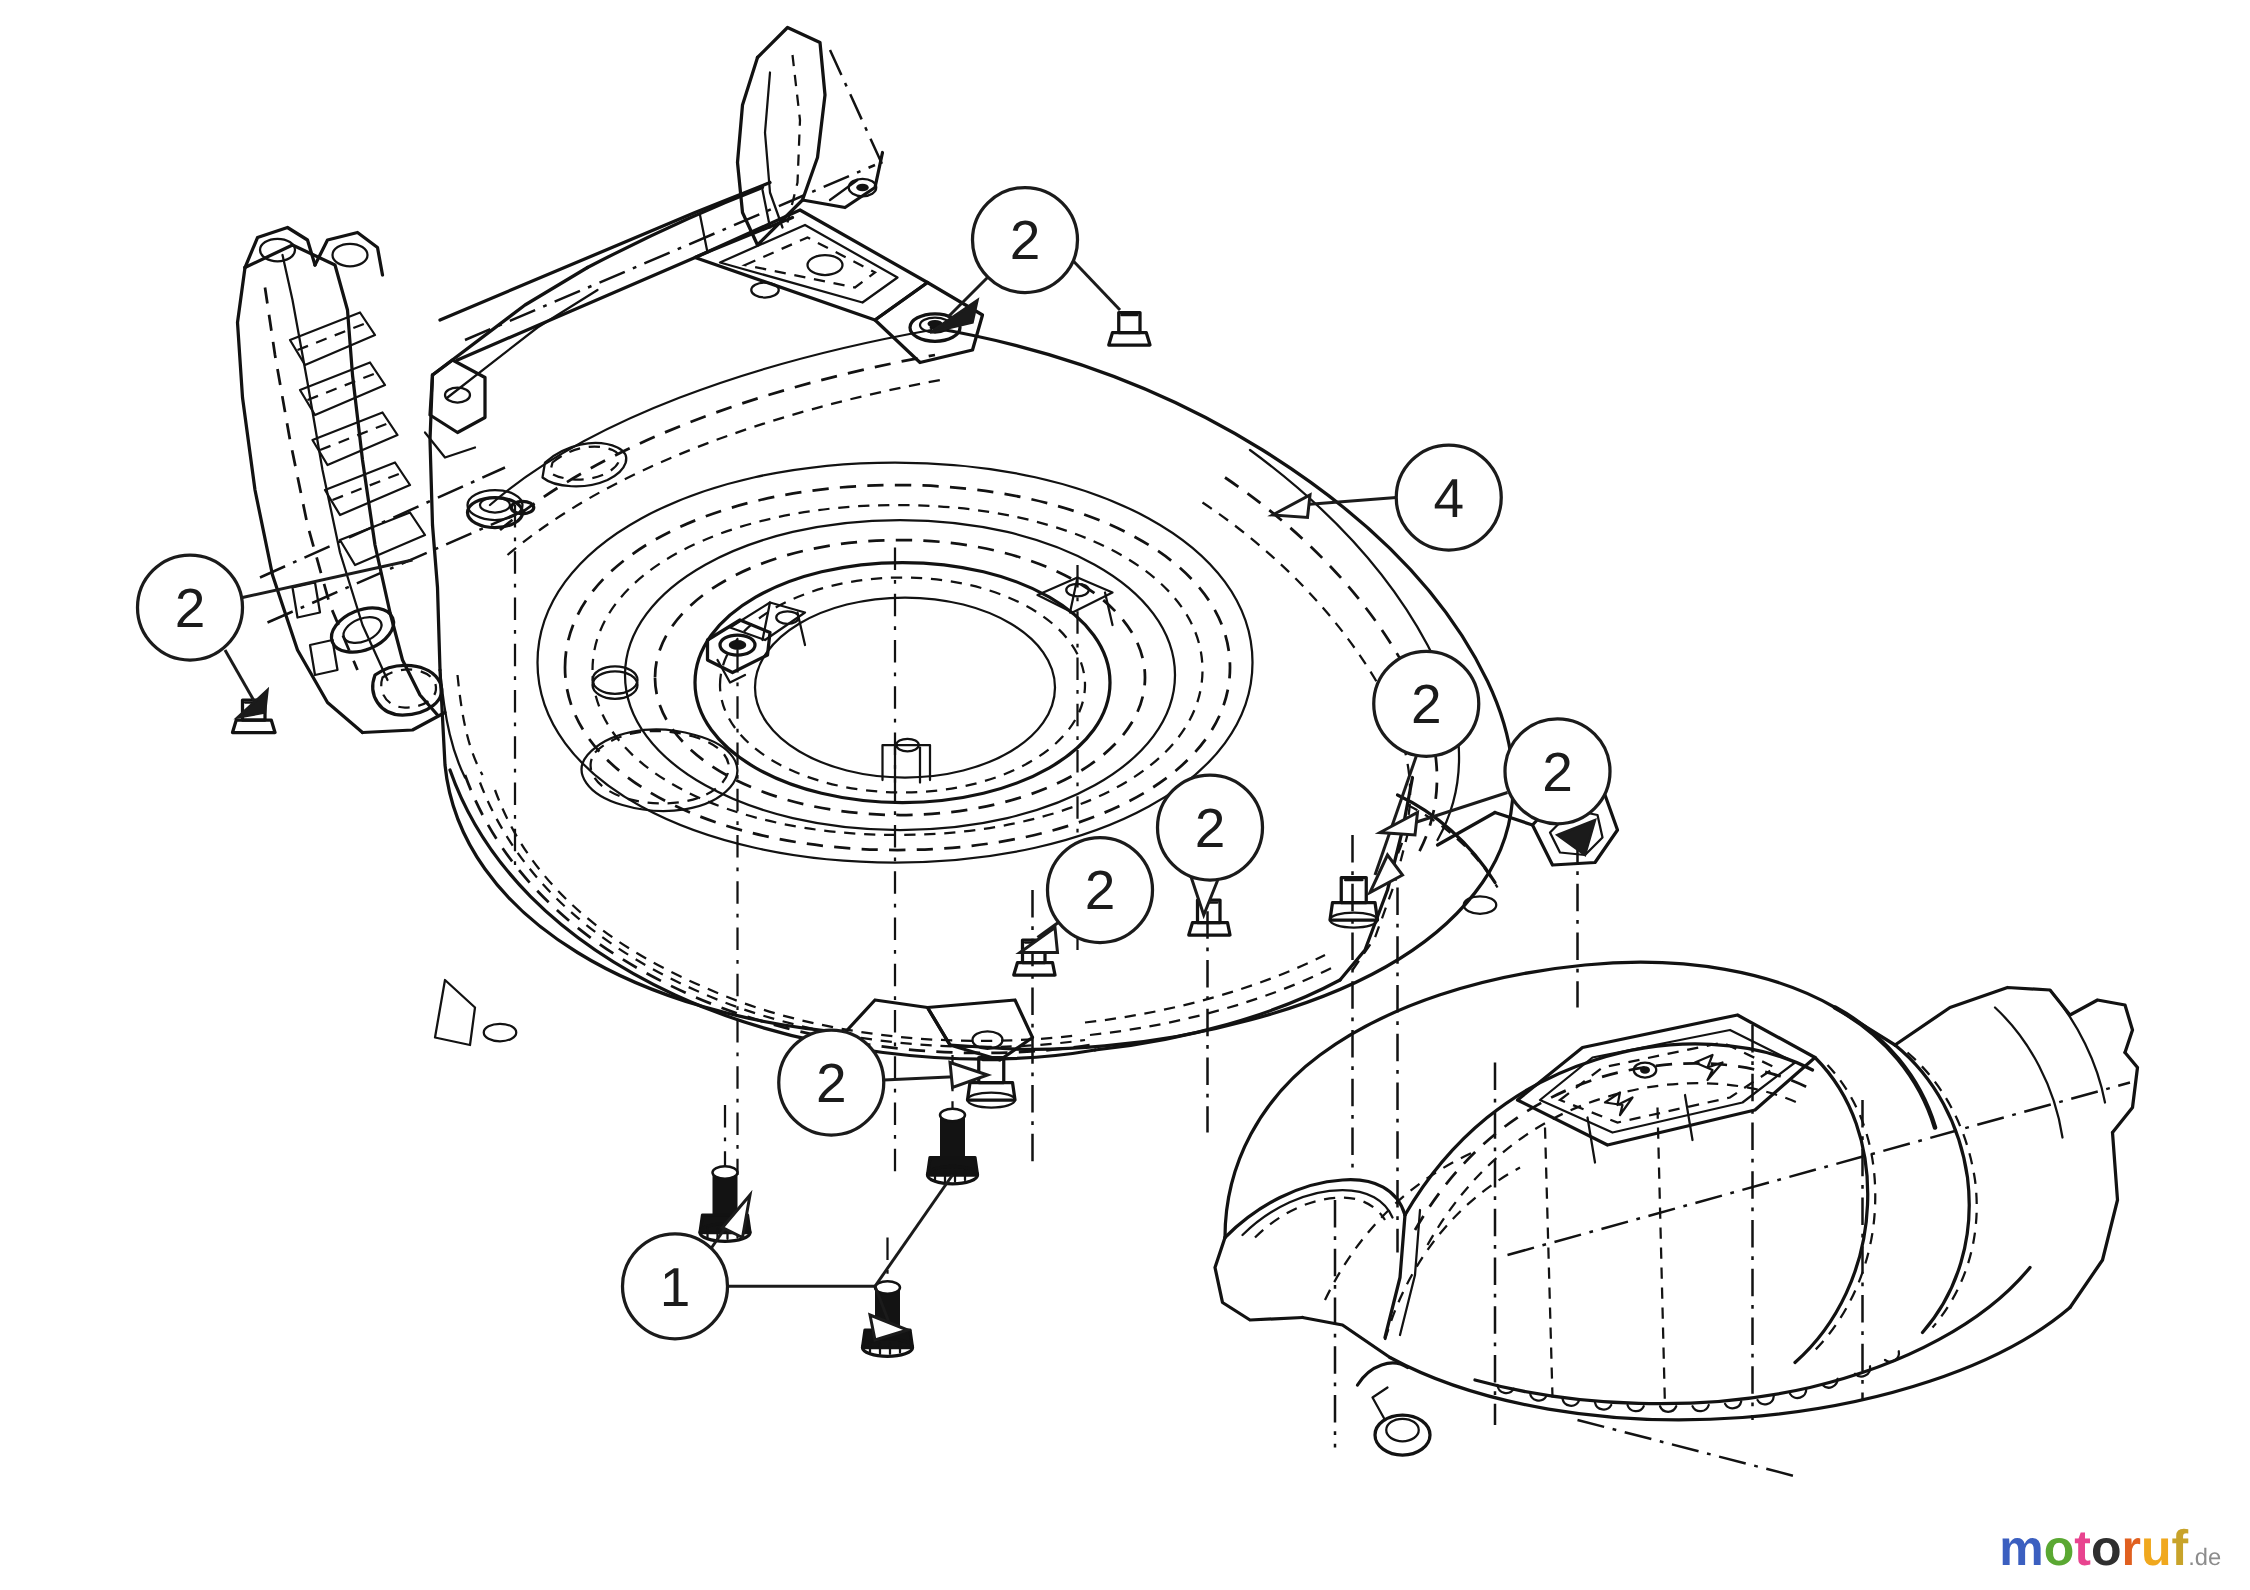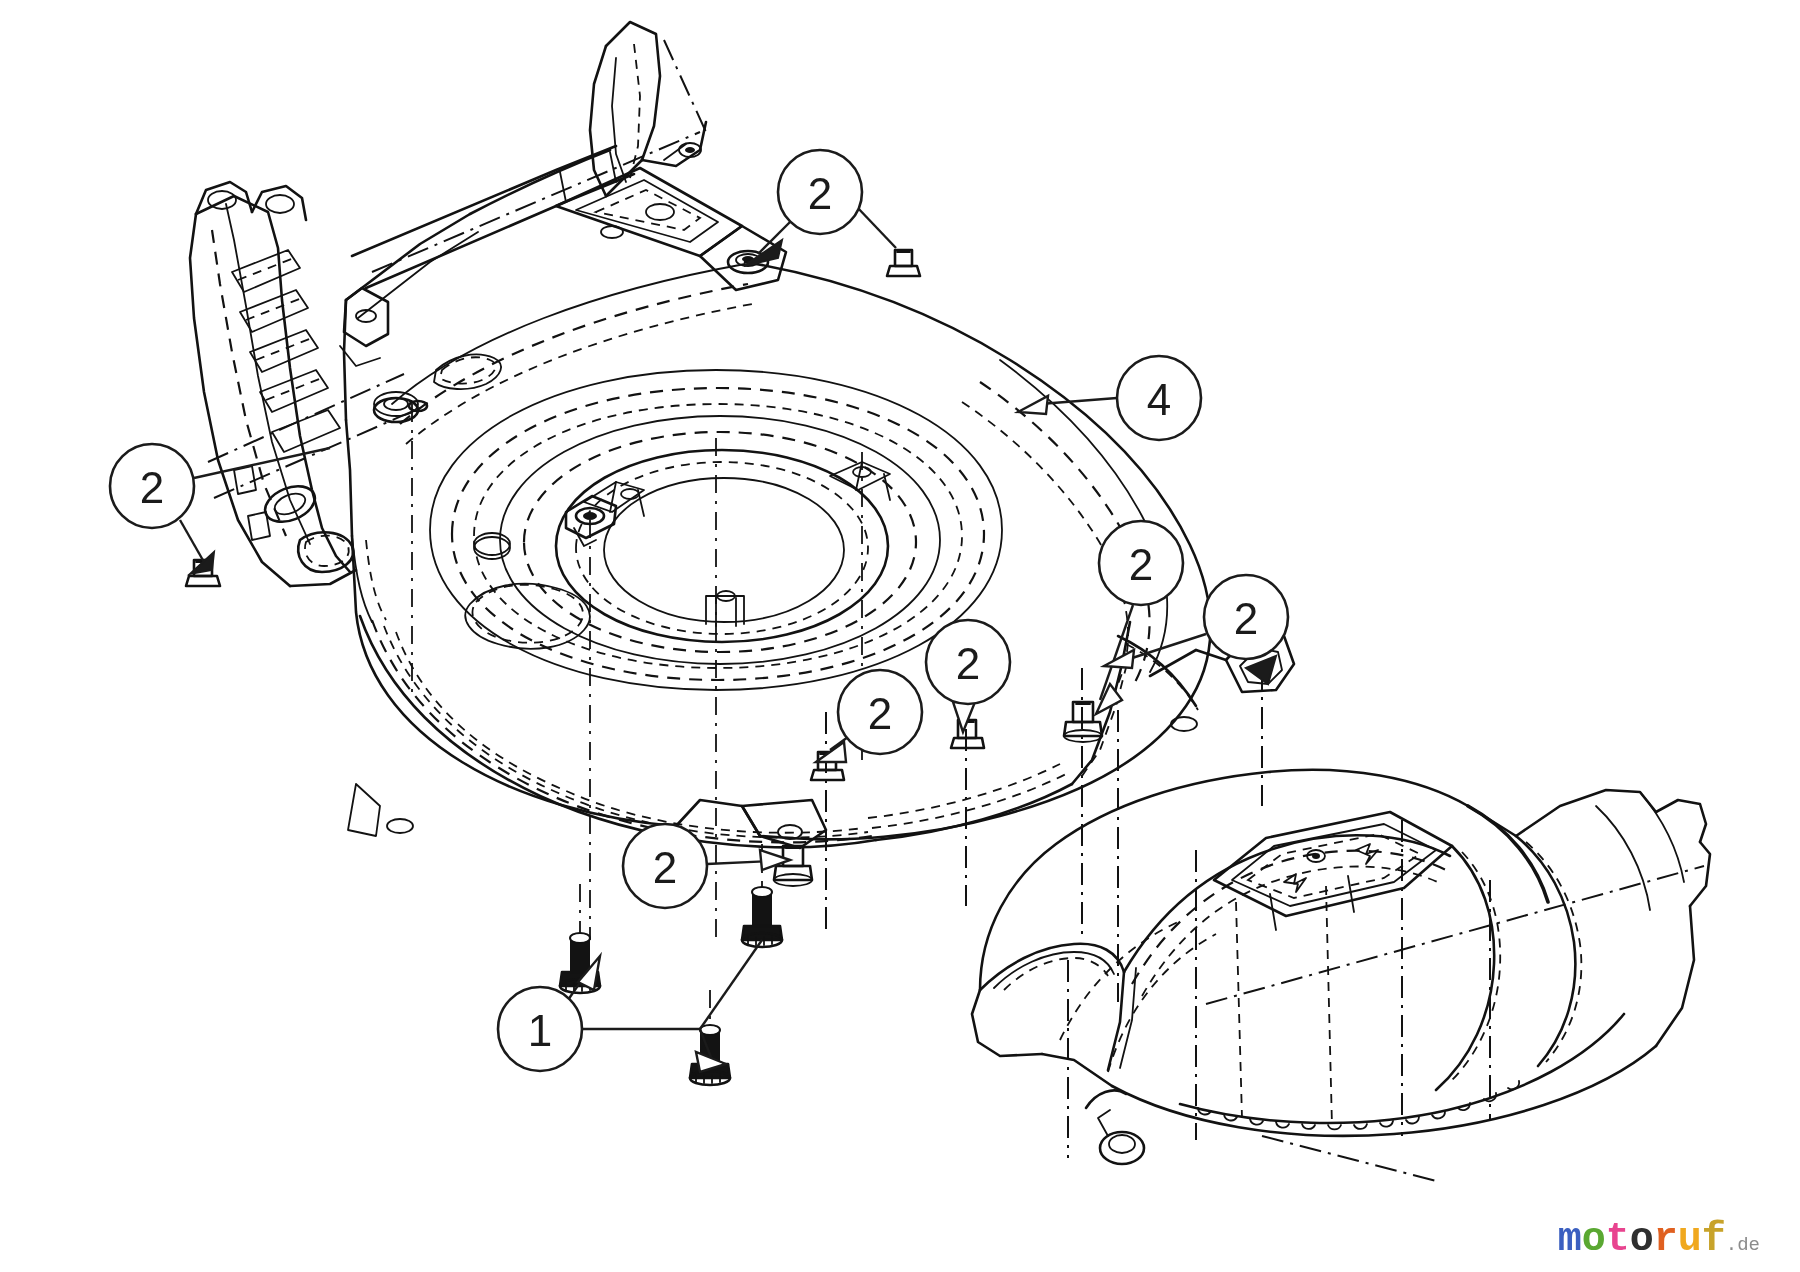--- a/index.html
+++ b/index.html
@@ -5,21 +5,21 @@
   html,body{margin:0;padding:0;background:#ffffff;}
   body{width:1800px;height:1272px;position:relative;overflow:hidden;
        font-family:"Liberation Sans", sans-serif;}
   #stage{position:absolute;left:0;top:0;width:1800px;height:1272px;}
   svg#dwg{position:absolute;left:0;top:0;width:1800px;height:1272px;display:block;}
 
   .callout-num{font-family:"Liberation Sans",sans-serif;font-size:44px;fill:#1b1b1b;
                text-anchor:middle;dominant-baseline:central;}
   .partno{position:absolute;right:22px;bottom:26px;font-size:54px;color:#1a1a1a;
           letter-spacing:0.5px;font-family:"Liberation Sans",sans-serif;white-space:nowrap;}
-  .wm{position:absolute;right:40px;bottom:10px;font-family:Liberation Mono, monospace;
+  .wm{position:absolute;right:23px;bottom:10px;font-family:Liberation Sans, sans-serif;
       font-size:40px;font-weight:700;white-space:nowrap;}
   .wm span{display:inline-block;}
   .wm .de{font-size:19px;color:#8c8c8c;font-weight:400;vertical-align:baseline;}
 </style>
 </head>
 <body>
 
 <div id="stage">
 
 <svg id="dwg" viewBox="0 0 1800 1272">

